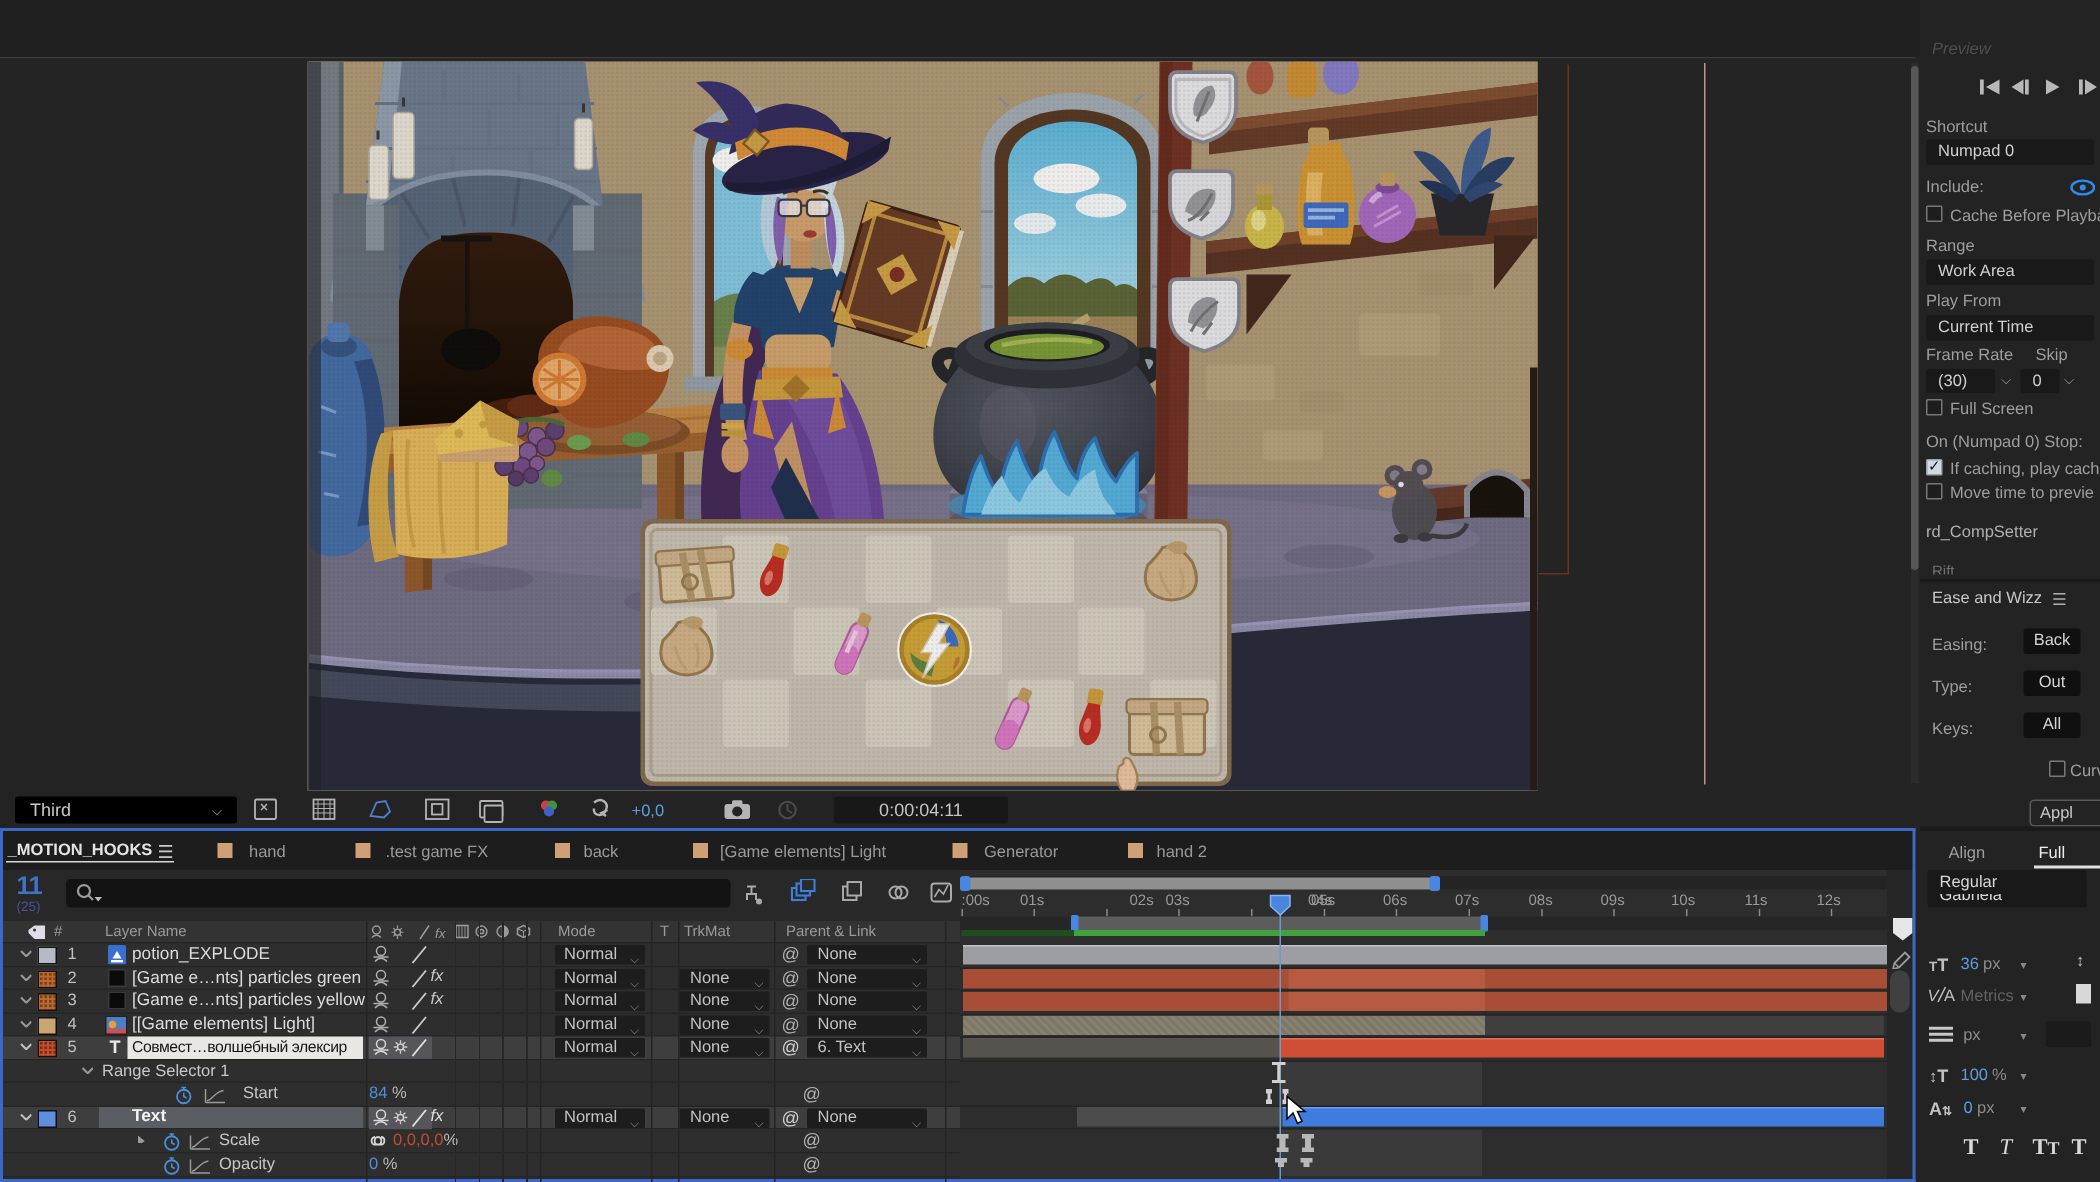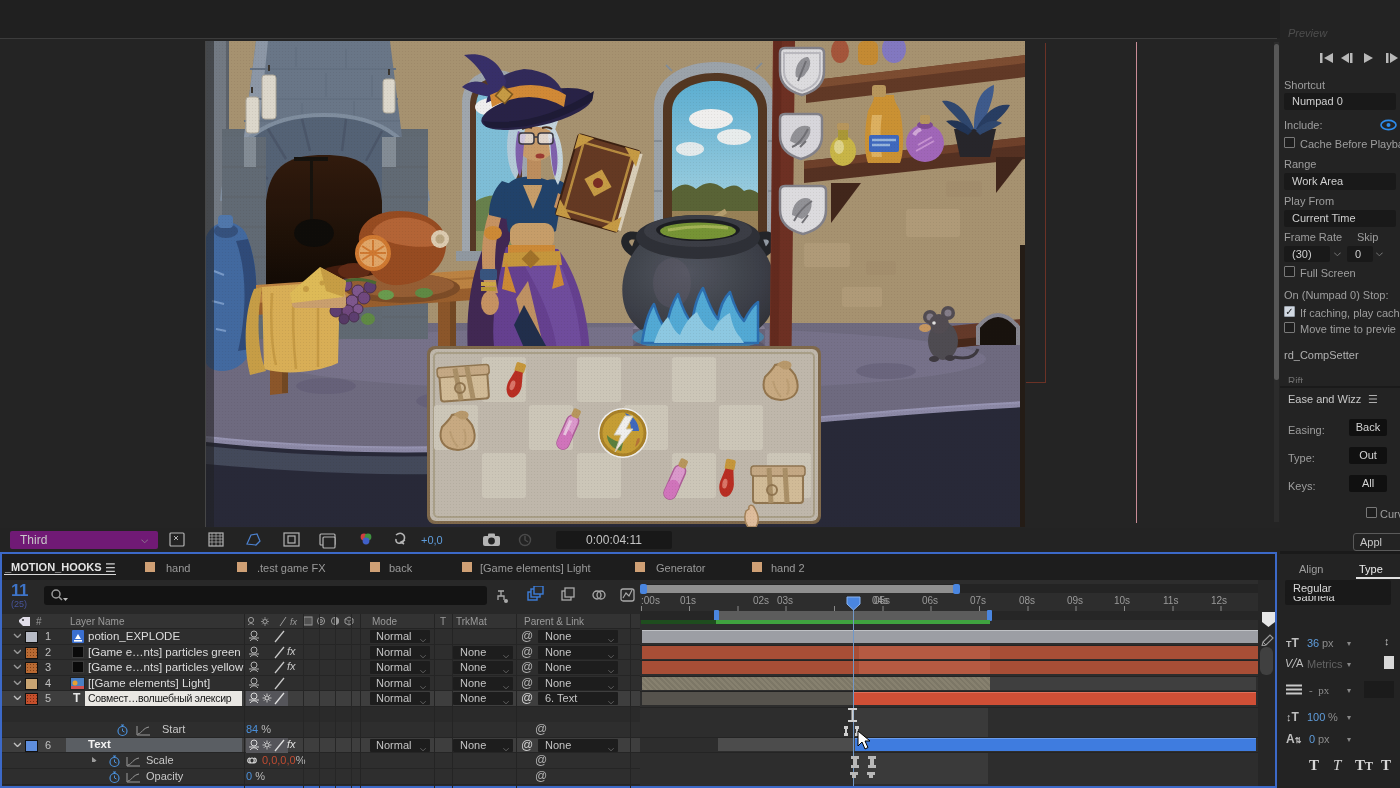--- a/index.html
+++ b/index.html
@@ -438,21 +438,21 @@
   </div>
 
   <div class="abs" style="left:1045px;top:43px;width:1px;height:340px;background:#6b3226;"></div>
   <div class="abs" style="left:1026px;top:382px;width:20px;height:1px;background:#6b3226;"></div>
   <div class="abs" style="left:1136px;top:42px;width:1px;height:481px;background:#c98c96;"></div>
 
   <div class="abs" style="left:1274px;top:42px;width:5px;height:480px;background:#2c2c2c;"></div>
   <div class="abs" style="left:1274px;top:44px;width:5px;height:336px;background:#575757;border-radius:3px;"></div>
 
   <div class="abs dither" style="left:0;top:528px;width:1280px;height:24px;background:#232323;" id="vtoolbar">
-    <div class="abs" style="left:10px;top:3px;width:148px;height:18px;background:#701a75;border-radius:2px;color:#c8c8c8;font-size:12px;line-height:18px;padding-left:10px;">Third<span style="position:absolute;right:10px;top:0px;color:#9a9a9a;font-size:9px;">⌵</span></div>
+    <div class="abs" style="left:10px;top:3px;width:148px;height:18px;background:#000000;border-radius:2px;color:#c8c8c8;font-size:12px;line-height:18px;padding-left:10px;">Third<span style="position:absolute;right:10px;top:0px;color:#9a9a9a;font-size:9px;">⌵</span></div>
     <svg class="abs" style="left:168px;top:3px;" width="470" height="18" viewBox="0 0 470 18">
       <g stroke="#b4b4b4" fill="none" stroke-width="1.2">
         <rect x="2" y="2" width="14" height="13" rx="1"></rect>
           <path d="M6 5l4 4M10 5l-4 4" stroke-width="1"></path>
         <g transform="translate(41,0)">
             <rect x="0" y="2" width="14" height="13"></rect>
             <path d="M0 5h14M0 8h14M0 11h14M3 2v13M7 2v13M11 2v13" stroke-width=".7"></path>
           </g>
         <g transform="translate(78,0)" stroke="#4d82d0">
             <path d="M1 13L5 4l6-1 3 7-4 4z"></path>
@@ -711,20 +711,26 @@
             </svg></div>
         <div class="sw" style="left:274px;"><svg width="12" height="15">
               <path d="M1 13L10 2" stroke="#e0e0e0" stroke-width="1.3"></path>
             </svg></div>
         <div class="md">Normal<span class="dc">⌵</span></div>
         <div class="tk">None<span class="dc">⌵</span></div>
         <span class="whip" style="color:#d0d0d0;">@</span>
         <div class="pr">6. Text<span class="dc">⌵</span></div>
       </div>
 
+      <div class="row" style="top:78px;height:15px;">
+        <svg class="caret" style="left:54px;" width="9" height="6">
+            <path d="M1 1l3.5 3.5L8 1" fill="none" stroke="#9a9a9a" stroke-width="1.4"></path>
+          </svg>
+        <div class="abs" style="left:68px;top:1px;color:#c8c8c8;font-size:11px;">Range Selector 1</div>
+      </div>
 
       <div class="row" style="top:93px;height:16px;">
         <svg class="abs" style="left:116px;top:2px;" width="13" height="13">
             <circle cx="6.5" cy="7" r="4.5" fill="none" stroke="#4a8fd9" stroke-width="1.2"></circle>
             <path d="M6.5 4.5V7l2 1" stroke="#4a8fd9" fill="none"></path>
             <path d="M5 1h3M6.5 1v2" stroke="#4a8fd9"></path>
           </svg>
         <svg class="abs" style="left:136px;top:3px;" width="15" height="11">
             <path d="M1 10V1M1 10h13" stroke="#9a9a9a"></path>
             <path d="M2 9c4-1 5-6 11-7" stroke="#9a9a9a" fill="none"></path>
@@ -954,41 +960,41 @@
     <div class="btn abs" style="left:69px;top:419px;">Back</div>
     <div class="lbl abs" style="left:8px;top:452px;">Type:</div>
     <div class="btn abs" style="left:69px;top:447px;">Out</div>
     <div class="lbl abs" style="left:8px;top:480px;">Keys:</div>
     <div class="btn abs" style="left:69px;top:475px;">All</div>
     <div class="cb abs" style="left:86px;top:507px;"></div>
     <div class="lbl abs" style="left:100px;top:508px;">Curv</div>
     <div class="abs" style="left:73px;top:533px;width:50px;height:18px;border:1px solid #5a5a5a;border-radius:3px;color:#c8c8c8;font-size:11px;padding:2px 0 0 6px;">Appl</div>
     <div class="abs" style="left:0px;top:551px;width:120px;height:3px;background:#1a1a1a;"></div>
     <div class="lbl abs" style="left:19px;top:563px;">Align</div>
-    <div class="abs" style="left:79px;top:563px;color:#ececec;font-size:11px;">Type</div>
+    <div class="abs" style="left:79px;top:563px;color:#ececec;font-size:11px;">Full</div>
     <div class="abs" style="left:76px;top:577px;width:44px;height:1.5px;background:#e0e0e0;"></div>
     <div class="fld abs dither" style="left:5px;top:589px;width:106px;height:16px;color:#d8d8d8;">Gabriela</div>
     <div class="fld abs dither" style="left:5px;top:580px;width:106px;height:16px;color:#d8d8d8;">Regular</div>
     <div class="abs" style="left:6px;top:636px;color:#c0c0c0;font-size:12px;font-weight:bold;"><span style="font-size:9px;">T</span>T</div>
     <span class="bluv abs" style="left:27px;top:637px;">36</span>
       <span class="gv abs" style="left:42px;top:637px;">px</span>
     <span class="dc2 abs" style="left:67px;top:639px;">▾</span>
     <div class="abs" style="left:104px;top:635px;color:#c0c0c0;font-size:11px;">↕</div>
     <svg class="abs" style="left:5px;top:657px;" width="20" height="13">
         <text x="0" y="10" font-size="11" fill="#c0c0c0" font-style="italic">V</text>
         <path d="M7 11L12 1" stroke="#c0c0c0"></path>
         <text x="11" y="10" font-size="11" fill="#c0c0c0">A</text>
       </svg>
     <span class="abs" style="left:27px;top:658px;color:#636363;font-size:11px;">Metrics</span>
     <span class="dc2 abs" style="left:67px;top:660px;">▾</span>
     <div class="abs" style="left:104px;top:656px;width:10px;height:13px;background:#d8d8d8;"></div>
     <svg class="abs" style="left:6px;top:684px;" width="17" height="12">
         <path d="M0 1.5h16M0 5.5h16M0 9.5h16" stroke="#c8c8c8" stroke-width="2"></path>
       </svg>
-    <span class="gv abs" style="left:29px;top:684px;font-family:Liberation Serif, serif;">-&nbsp;&nbsp;px</span>
+    <span class="gv abs" style="left:19px;top:684px;">-&nbsp;&nbsp;px</span>
     <span class="dc2 abs" style="left:67px;top:686px;">▾</span>
     <div class="abs dither" style="left:84px;top:681px;width:30px;height:17px;background:#1b1b1b;"></div>
     <div class="abs" style="left:6px;top:710px;color:#c0c0c0;font-size:12px;font-weight:bold;"><span style="font-size:11px;">↕</span>T</div>
     <span class="bluv abs" style="left:27px;top:711px;">100</span>
       <span class="gv abs" style="left:48px;top:711px;">%</span>
     <span class="dc2 abs" style="left:67px;top:713px;">▾</span>
     <div class="abs" style="left:6px;top:732px;color:#c0c0c0;font-size:12px;font-weight:bold;">A<span style="font-size:8px;">⇅</span></div>
     <span class="bluv abs" style="left:29px;top:733px;">0</span>
       <span class="gv abs" style="left:38px;top:733px;">px</span>
     <span class="dc2 abs" style="left:67px;top:735px;">▾</span>

